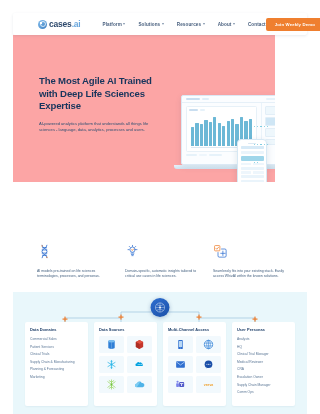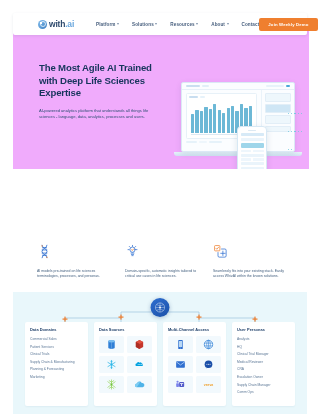--- a/index.html
+++ b/index.html
@@ -49,22 +49,22 @@
   .nav-cta {
     margin-left: auto; margin-right: 24px;
     background: #ef7f2f; color: #fff;
     font-size: 4.3px; font-weight: 700; letter-spacing: .15px;
     padding: 4px 9px; border-radius: 2px; white-space: nowrap;
     border: none;
   }
 
   
   .hero {
-    position: absolute; left: 13px; top: 22px; width: 296px; height: 147px;
-    background: #f0abfc;
+    position: absolute; left: 13px; top: 35px; width: 262px; height: 147px;
+    background: #fca5a5;
     overflow: hidden;
   }
   .hero-copy { position: absolute; left: 26px; top: 40px; width: 125px; }
   .hero-title {
     font-size: 9.6px; line-height: 12.6px; font-weight: 700;
     color: #17355c; letter-spacing: -.15px;
   }
   .hero-sub {
     margin-top: 8px; font-size: 4.1px; line-height: 6.2px;
     color: #2c4f72; max-width: 112px;
@@ -163,21 +163,21 @@
   .connect-plus { fill: #ef7f2f; }
 </style>
 </head>
 <body>
 
 <div class="page">
 
   <div class="navbar">
     <div class="logo">
       <span class="logo-mark"></span>
-      <span class="logo-text"><span>with</span><span class="dot">.ai</span></span>
+      <span class="logo-text"><span>cases</span><span class="dot">.ai</span></span>
     </div>
 
     <div class="nav-links">
       <div class="nav-link">
         <span>Platform</span>
         <i class="caret"></i>
       </div>
       <div class="nav-link">
         <span>Solutions</span>
         <i class="caret"></i>

